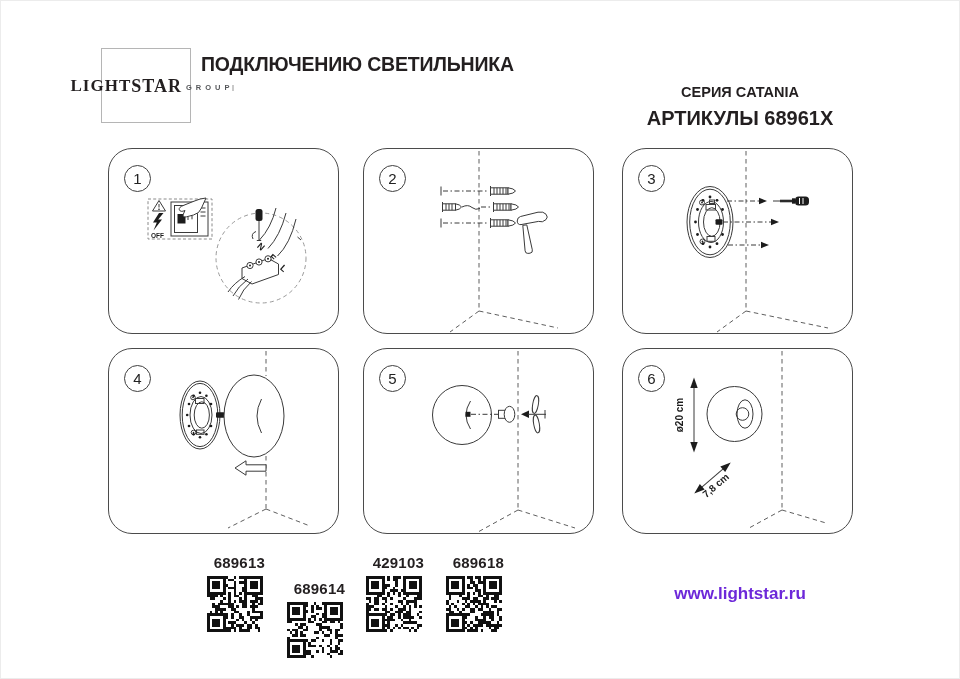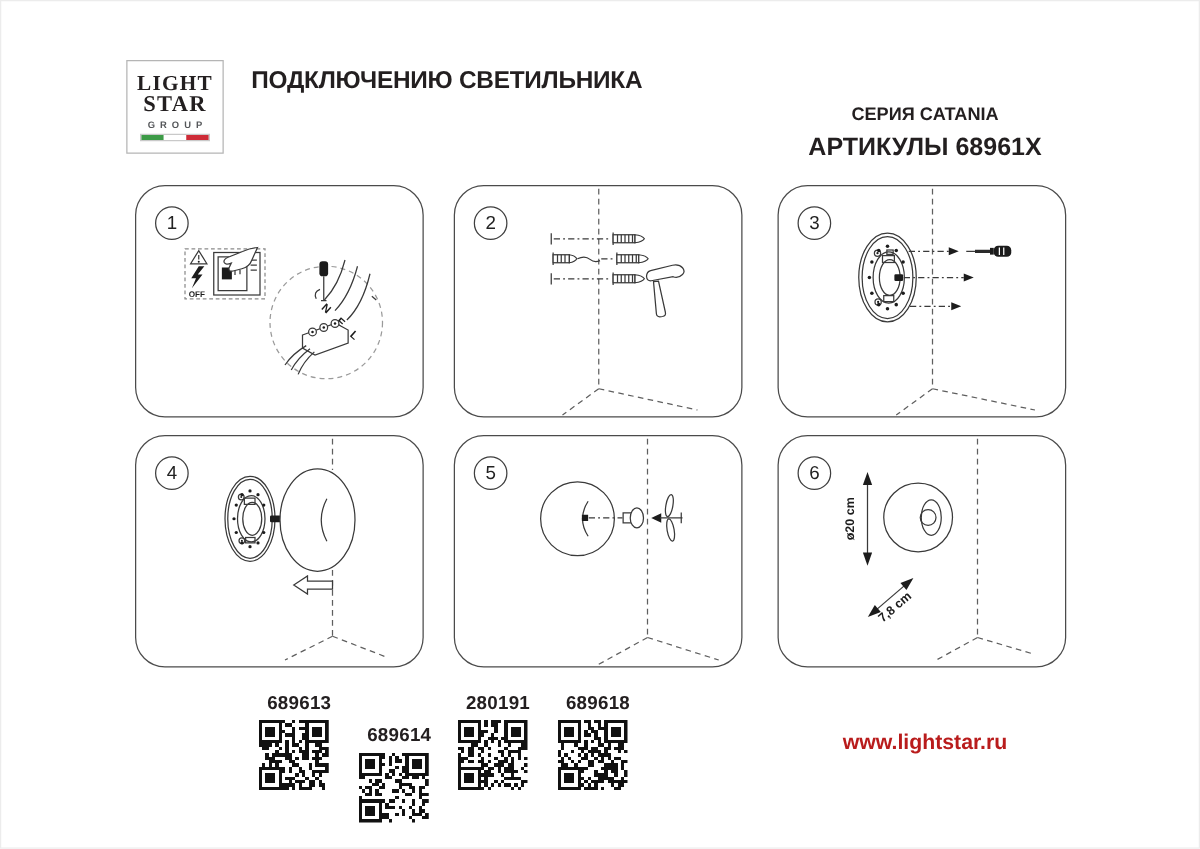--- a/index.html
+++ b/index.html
@@ -3,21 +3,21 @@
 <meta charset="utf-8">
 <style>
   html,body{margin:0;padding:0;background:#f2f2f2;}
   .page{
     position:relative;width:960px;height:679px;background:#ffffff;
     font-family:"Liberation Sans",sans-serif;color:#231f20;overflow:hidden;
     box-shadow:inset 0 0 0 1px #ececec;
   }
   
   .logo-box{position:absolute;left:101px;top:48px;width:76px;height:73px;border:1px solid #b5b5b5;
-    display:flex;flex-direction:column;align-items:center;justify-content:center;background:#fff;}
+    display:flex;align-items:center;justify-content:center;background:#fff;padding-left:12px;}
   .logo-light{font-family:"Liberation Serif",serif;font-weight:700;font-size:17px;line-height:15px;letter-spacing:1px;}
   .logo-star{font-family:"Liberation Serif",serif;font-weight:700;font-size:18px;line-height:18px;letter-spacing:1px;}
   .logo-group{font-size:7.5px;letter-spacing:4px;color:#55575a;margin-top:3px;padding-left:4px;font-weight:bold;}
   .logo-flag{display:flex;width:54px;height:4px;margin-top:4px;outline:1px solid #c9c9c9;}
   .logo-flag span{flex:1;}
   .doc-title{position:absolute;left:201px;top:53px;font-size:19.5px;font-weight:700;line-height:23px;letter-spacing:-0.2px;}
   .series-block{position:absolute;left:610px;top:57px;width:260px;text-align:center;}
   .series{font-size:14.5px;font-weight:700;margin-top:27px;}
   .articles{font-size:20px;font-weight:700;margin-top:7px;}
   
@@ -31,21 +31,21 @@
   .dk{fill:#1c1c1c;stroke:none;}
   .dash{stroke-dasharray:5 2.5 1.5 2.5;}
   .wall{stroke:#5f5f5f;fill:none;stroke-width:1;stroke-dasharray:4.5 3.5;}
   .t-off{font-family:"Liberation Sans",sans-serif;font-size:6.5px;font-weight:700;fill:#1c1c1c;}
   .t-wire{font-family:"Liberation Sans",sans-serif;font-size:9px;font-weight:700;fill:#1c1c1c;text-anchor:middle;}
   .t-dim{font-family:"Liberation Sans",sans-serif;font-size:10px;font-weight:700;fill:#1c1c1c;text-anchor:middle;}
   
   .qr-block{position:absolute;top:554px;width:60px;text-align:right;}
   .qr-label{font-size:15px;font-weight:700;letter-spacing:.2px;margin-bottom:5px;}
   .qr-svg{width:56px;height:56px;display:block;margin:0 auto;shape-rendering:crispEdges;}
-  .website{position:absolute;left:640px;top:584px;width:200px;text-align:center;font-size:17px;font-weight:700;color:#b91c1c;}
+  .website{position:absolute;left:640px;top:584px;width:200px;text-align:center;font-size:17px;font-weight:700;color:#6d28d9;}
 </style>
 </head>
 <body>
 
 <div class="page">
 
   <div class="logo-box">
     <div class="logo-light">LIGHT</div>
     <div class="logo-star">STAR</div>
     <div class="logo-group">GROUP</div>
@@ -589,21 +589,21 @@
           <rect x="18.67" y="50.67" width="2.67" height="2.67" fill="#111"></rect>
           <rect x="21.33" y="50.67" width="2.67" height="2.67" fill="#111"></rect>
           <rect x="40.00" y="50.67" width="2.67" height="2.67" fill="#111"></rect>
           <rect x="50.67" y="50.67" width="2.67" height="2.67" fill="#111"></rect>
           <rect x="53.33" y="50.67" width="2.67" height="2.67" fill="#111"></rect>
           <rect x="24.00" y="53.33" width="2.67" height="2.67" fill="#111"></rect>
           <rect x="42.67" y="53.33" width="2.67" height="2.67" fill="#111"></rect>
         </svg>
       </div>
       <div class="qr-block" style="left: 364px;">
-        <div class="qr-label">280191</div>
+        <div class="qr-label">429103</div>
         <svg class="qr-svg" viewBox="0 0 56 56">
           <rect x="0.00" y="0.00" width="56.00" height="56.00" fill="#ffffff"></rect>
           <rect x="0.00" y="0.00" width="18.67" height="18.67" fill="#111"></rect>
           <rect x="2.67" y="2.67" width="13.33" height="13.33" fill="#fff"></rect>
           <rect x="5.33" y="5.33" width="8.00" height="8.00" fill="#111"></rect>
           <rect x="37.33" y="0.00" width="18.67" height="18.67" fill="#111"></rect>
           <rect x="40.00" y="2.67" width="13.33" height="13.33" fill="#fff"></rect>
           <rect x="42.67" y="5.33" width="8.00" height="8.00" fill="#111"></rect>
           <rect x="0.00" y="37.33" width="18.67" height="18.67" fill="#111"></rect>
           <rect x="2.67" y="40.00" width="13.33" height="13.33" fill="#fff"></rect>

